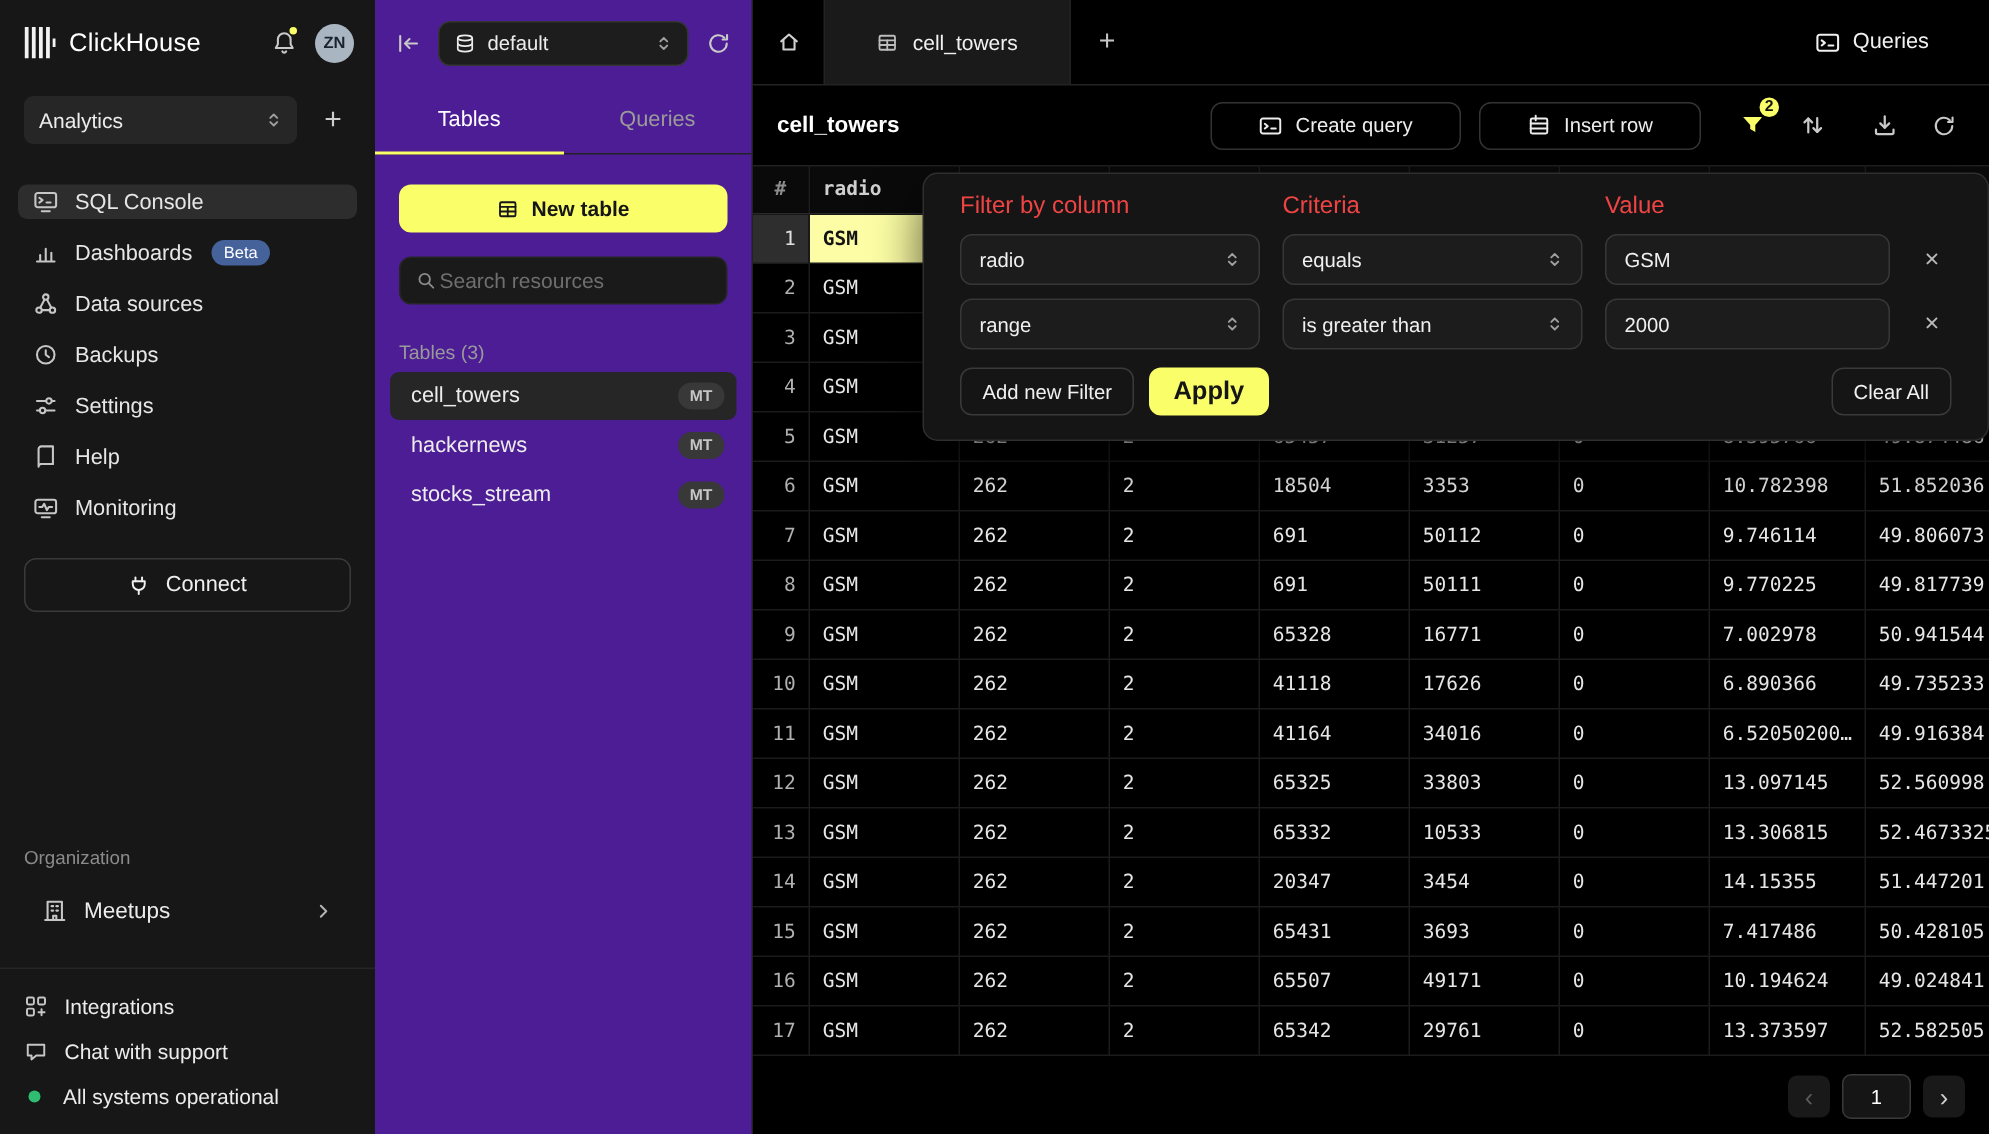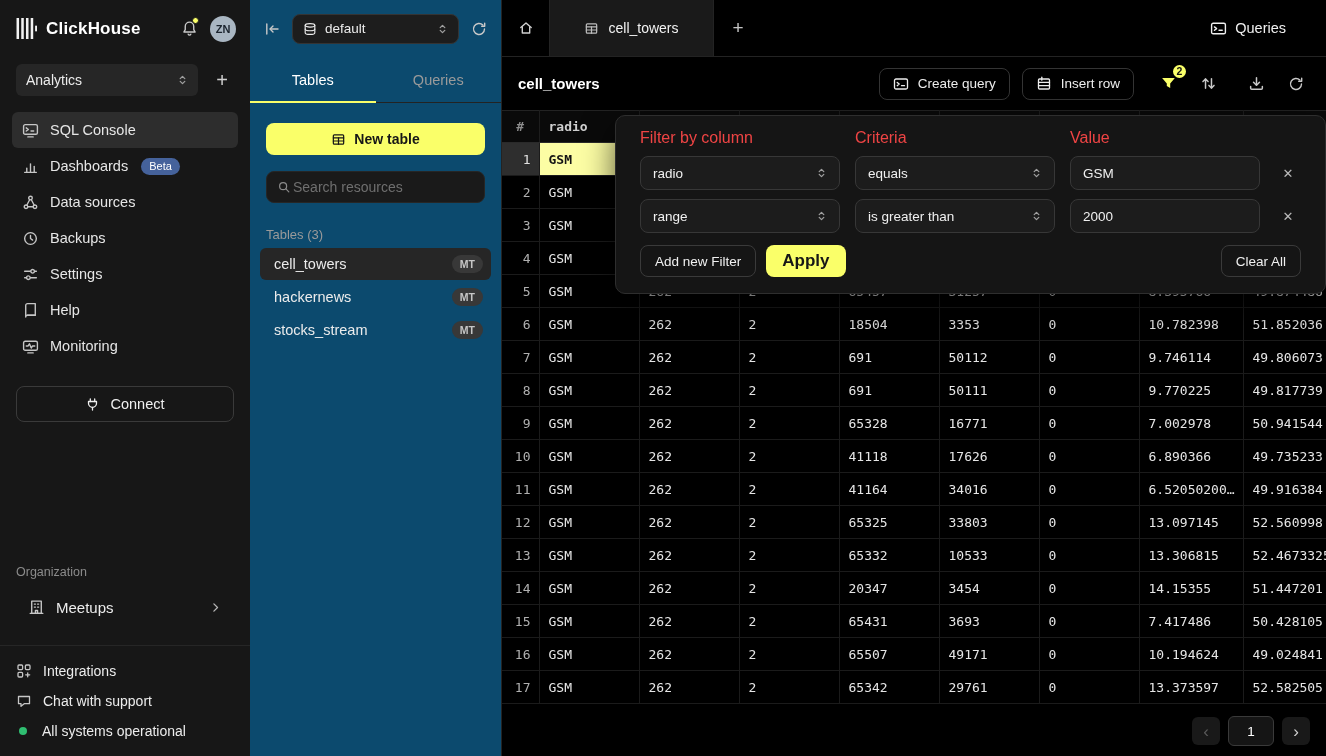--- a/index.html
+++ b/index.html
@@ -14,46 +14,46 @@
   body{font-family:"Liberation Sans","DejaVu Sans",sans-serif;color:#e8e8e8;overflow:hidden;}
   button{font:inherit;color:inherit;background:none;border:none;cursor:pointer;}
   input{font:inherit;}
   .ic{display:block;flex:0 0 auto;}
 
   .app{display:flex;width:1326px;height:756px;position:relative;}
 
   
   .sidebar{flex:0 0 250px;background:#171717;display:flex;flex-direction:column;}
   .sb-top{height:57px;display:flex;align-items:center;padding:0 14px 0 16px;gap:9px;}
-  .brand{font-size:17px;font-weight:700;color:#fff;letter-spacing:.2px;}
+  .brand{font-size:17px;font-weight:400;color:#fff;letter-spacing:.2px;}
   .spacer{flex:1;}
   .icon-btn{display:flex;align-items:center;justify-content:center;color:#c9c9c9;}
   .bell{position:relative;width:24px;height:24px;}
   .bell .dot{position:absolute;top:0;right:2px;width:7px;height:7px;border-radius:50%;background:var(--accent);border:1.5px solid #171717;}
   .avatar{width:26px;height:26px;border-radius:50%;background:var(--avatar);color:#1b242e;font-size:11px;font-weight:700;display:flex;align-items:center;justify-content:center;}
   .ws-row{display:flex;align-items:center;gap:12px;padding:7px 16px 10px;}
   .select{display:flex;align-items:center;gap:8px;background:#262626;border-radius:6px;height:32px;padding:0 10px;font-size:14px;color:#ececec;}
   .ws-select{flex:1;}
   .chev{margin-left:auto;color:#9f9f9f;}
   .plus-btn{font-size:20px;color:#cfcfcf;width:24px;line-height:1;}
   .nav{padding:6px 12px 0;display:flex;flex-direction:column;}
-  .nav-item{display:flex;align-items:center;gap:11px;height:36px;padding:0 10px;border-radius:6px;font-size:14.5px;color:#e6e6e6;text-align:left;}
+  .nav-item{display:flex;align-items:center;gap:11px;height:23px;padding:0 10px;border-radius:6px;font-size:14.5px;color:#e6e6e6;text-align:left;margin-top:11px;}
   .nav-item.active{background:#2d2d2d;}
   .ni-icon{color:#c6c6c6;display:flex;}
   .badge-beta{margin-left:2px;background:var(--beta);color:#fff;font-size:11px;padding:2.5px 8px;border-radius:10px;}
   .connect-btn{margin:22px 16px 0;height:36px;border:1px solid #3a3a3a;border-radius:8px;display:flex;align-items:center;justify-content:center;gap:9px;font-size:14.5px;color:#f0f0f0;}
   .org-label{padding:0 16px;font-size:12.5px;color:#8b8b8b;margin-bottom:10px;}
   .org-item{display:flex;align-items:center;gap:11px;height:36px;padding:0 28px;font-size:15px;color:#ececec;width:100%;}
   .chev-r{margin-left:auto;color:#b5b5b5;display:flex;}
   .sb-footer{border-top:1px solid #262626;margin-top:20px;padding:10px 16px;}
   .sbf-item{display:flex;align-items:center;gap:11px;height:30px;font-size:14px;color:#ececec;width:100%;text-align:left;}
   .status-dot{width:8px;height:8px;border-radius:50%;background:var(--green);margin:0 4px 0 3px;}
 
   
-  .explorer{flex:0 0 250px;background:#0c4a6e;border-right:1px solid #232323;display:flex;flex-direction:column;}
+  .explorer{flex:0 0 250px;background:#4c1d95;border-right:1px solid #232323;display:flex;flex-direction:column;}
   .ex-top{height:57px;display:flex;align-items:center;padding:0 14px;gap:12px;}
   .db-select{flex:1;background:#1d1d1d;border:1px solid #343434;border-radius:8px;height:30px;display:flex;align-items:center;gap:8px;padding:0 10px;font-size:13.5px;color:#ececec;}
   .ex-tabs{display:flex;border-bottom:1px solid #232323;height:46px;}
   .ex-tab{flex:1;display:flex;align-items:center;justify-content:center;font-size:14.5px;color:#9a9a9a;position:relative;}
   .ex-tab.active{color:#fff;}
   .ex-tab.active::after{content:"";position:absolute;left:0;right:0;bottom:-1px;height:2px;background:var(--accent);}
   .new-table-btn{margin:20px 16px 0;height:32px;background:var(--accent);color:#161616;border-radius:8px;display:flex;align-items:center;justify-content:center;gap:8px;font-size:14px;font-weight:600;}
   .search-box{margin:16px 16px 0;height:32px;background:#1a1a1a;border:1px solid #262626;border-radius:8px;display:flex;align-items:center;gap:2px;padding:0 10px;color:#8a8a8a;}
   .search-box input{flex:1;background:transparent;border:none;outline:none;color:#ddd;font-size:14px;min-width:0;}
   .search-box input::placeholder{color:#6f6f6f;}
@@ -66,21 +66,21 @@
   
   .main{flex:1;display:flex;flex-direction:column;position:relative;background:#000;min-width:0;}
   .tabbar{height:57px;border-bottom:1px solid #232323;display:flex;align-items:stretch;}
   .home-tab{width:48px;display:flex;align-items:center;justify-content:center;border-right:1px solid #232323;color:#cfcfcf;}
   .doc-tab{width:164px;background:#1a1a1a;border-right:1px solid #232323;display:flex;align-items:center;justify-content:center;gap:9px;font-size:14px;color:#f2f2f2;}
   .doc-tab .ic{color:#bdbdbd;}
   .newtab-btn{width:48px;display:flex;align-items:center;justify-content:center;color:#c4c4c4;font-size:19px;}
   .queries-btn{display:flex;align-items:center;gap:8px;margin-right:40px;font-size:14.5px;color:#f0f0f0;align-self:center;}
   .toolbar{height:53px;display:flex;align-items:center;padding:0 16px;gap:12px;}
   .page-title{font-size:15px;font-weight:600;color:#fff;}
-  .tb-btn{height:32px;border:1px solid #343434;border-radius:8px;display:flex;align-items:center;gap:9px;padding:0 13px;font-size:13.5px;color:#ededed;}
+  .tb-btn{height:32px;border:1px solid #343434;border-radius:8px;display:flex;align-items:center;gap:9px;padding:0 31px;font-size:13.5px;color:#ededed;}
   .tb-icon{width:28px;height:28px;display:flex;align-items:center;justify-content:center;color:#c9c9c9;position:relative;}
   .tb-icon.funnel{color:var(--accent);}
   .filter-badge{position:absolute;top:-7px;right:-6px;min-width:17px;height:17px;border-radius:9px;background:var(--accent);color:#141414;font-size:10.5px;font-weight:700;display:flex;align-items:center;justify-content:center;border:2px solid #000;}
   .gap-l{margin-left:8px;}
 
   .grid-wrap{flex:1;position:relative;overflow:hidden;}
   table.grid{border-collapse:collapse;table-layout:fixed;width:826px;font-family:"DejaVu Sans Mono",monospace;font-size:13px;}
   .grid th{height:32px;border-top:1px solid #232323;border-bottom:1px solid #2a2a2a;border-right:1px solid #1d1d1d;text-align:left;padding:0 9px;color:#cfcfcf;font-weight:700;background:#0a0a0a;}
   .grid th.rownum-h{text-align:center;color:#8d8d8d;padding:0 6px;}
   .grid td{height:33px;border-bottom:1px solid #1b1b1b;border-right:1px solid #1b1b1b;padding:0 9px;color:#e6e6e6;white-space:nowrap;overflow:hidden;}

